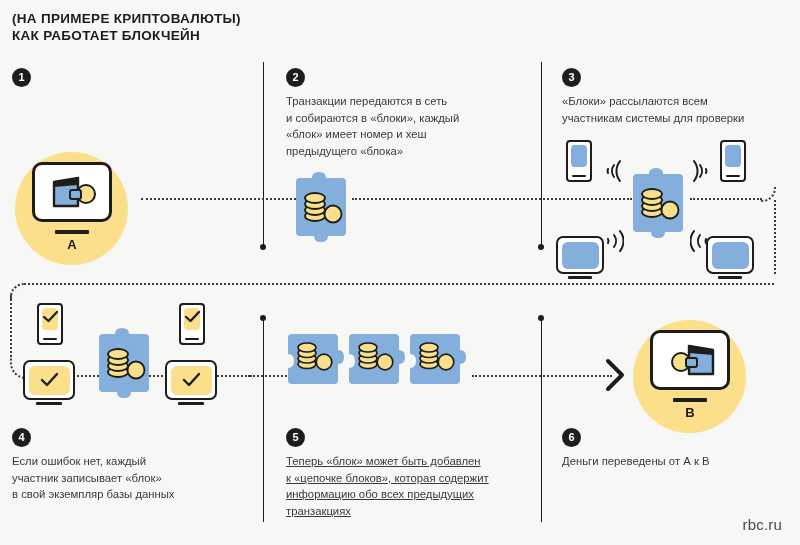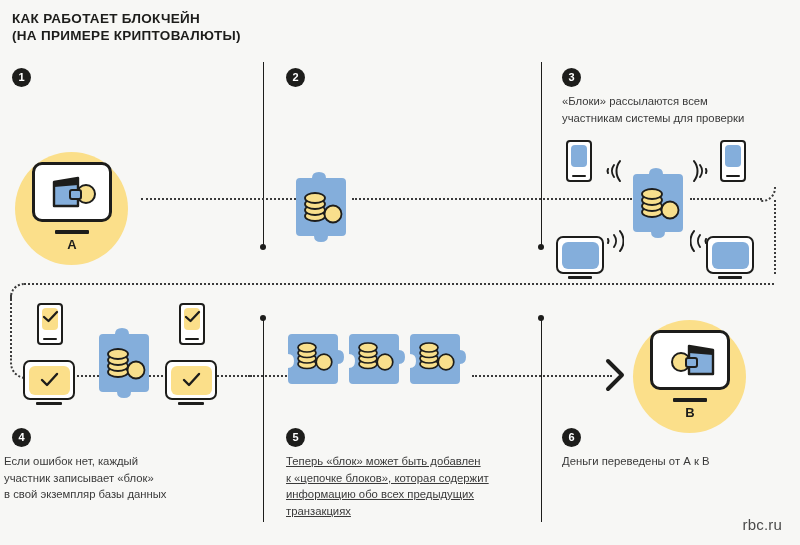--- a/index.html
+++ b/index.html
@@ -109,22 +109,22 @@
     font-size:15px;color:#4a4a4a;letter-spacing:.2px;text-align:center;
   }
   .chev{position:absolute;}
 </style>
 </head>
 <body>
 
 <div class="stage">
 
   <div class="title">
+    <div>(НА ПРИМЕРЕ КРИПТОВАЛЮТЫ)</div>
     <div>КАК РАБОТАЕТ БЛОКЧЕЙН</div>
-    <div>(НА ПРИМЕРЕ КРИПТОВАЛЮТЫ)</div>
   </div>
 
   <div class="vline" style="left:263px;top:62px;height:186px;"></div>
   <div class="vdot" style="left:260px;top:244px;"></div>
   <div class="vline" style="left:541px;top:62px;height:186px;"></div>
   <div class="vdot" style="left:538px;top:244px;"></div>
   <div class="vline" style="left:263px;top:318px;height:204px;"></div>
   <div class="vdot" style="left:260px;top:315px;"></div>
   <div class="vline" style="left:541px;top:318px;height:204px;"></div>
   <div class="vdot" style="left:538px;top:315px;"></div>
@@ -152,20 +152,24 @@
   <div class="wallet" style="left:52px;top:176px;">
     <svg width="48" height="34" viewBox="0 0 48 34">
       <circle cx="34" cy="18" r="9" fill="#f8df8c" stroke="#1d1d1b" stroke-width="2"></circle>
       <path d="M2 6 L26 2 L26 30 L2 30 Z" fill="#84aedb" stroke="#1d1d1b" stroke-width="2.4" stroke-linejoin="round"></path>
       <path d="M2 6 L26 2 L26 9 L2 11 Z" fill="#1d1d1b"></path>
       <rect x="18" y="14" width="11" height="9" rx="2" fill="#84aedb" stroke="#1d1d1b" stroke-width="2"></rect>
     </svg>
   </div>
 
   <div class="badge" style="left:286px;top:68px;">2</div>
+  <div class="steptext" style="left:286px;top:93px;width:250px;">Транзакции передаются в сеть
+и собираются в «блоки», каждый
+«блок» имеет номер и хеш
+предыдущего «блока»</div>
 
   <div class="block" style="left:288px;top:172px;">
     <svg width="66" height="80" viewBox="0 0 66 80">
       <path d="M8 10 Q8 6 12 6 L24 6 Q24 0 31 0 Q38 0 38 6 L54 6 Q58 6 58 10 L58 60 Q58 64 54 64 L40 64 Q40 70 33 70 Q26 70 26 64 L12 64 Q8 64 8 60 Z" fill="#84aedb"></path>
       <g transform="translate(16,18)">
         <ellipse cx="11" cy="26" rx="10" ry="5" fill="#f8df8c" stroke="#1d1d1b" stroke-width="1.8"></ellipse>
         <ellipse cx="11" cy="20" rx="10" ry="5" fill="#f8df8c" stroke="#1d1d1b" stroke-width="1.8"></ellipse>
         <ellipse cx="11" cy="14" rx="10" ry="5" fill="#f8df8c" stroke="#1d1d1b" stroke-width="1.8"></ellipse>
         <ellipse cx="11" cy="8" rx="10" ry="5" fill="#f8df8c" stroke="#1d1d1b" stroke-width="1.8"></ellipse>
         <circle cx="29" cy="24" r="8.5" fill="#f8df8c" stroke="#1d1d1b" stroke-width="1.8"></circle>
@@ -238,21 +242,21 @@
     <svg width="24" height="26" viewBox="0 0 24 26">
       <g fill="none" stroke="#1d1d1b" stroke-width="2" stroke-linecap="round">
         <path d="M4 23 A16 16 0 0 1 4 3"></path>
         <path d="M10 19 A10 10 0 0 1 10 7"></path>
         <path d="M16 15 A4.5 4.5 0 0 1 16 11"></path>
       </g>
     </svg>
   </div>
 
   <div class="badge" style="left:12px;top:428px;">4</div>
-  <div class="steptext" style="left:4px;top:453px;width:240px;">Если ошибок нет, каждый
+  <div class="steptext" style="left:12px;top:453px;width:240px;">Если ошибок нет, каждый
 участник записывает «блок»
 в свой экземпляр базы данных</div>
 
   <div class="phone" style="left:37px;top:303px;width:26px;height:42px;">
     <div class="scr" style="background:#fbdf8a;"></div>
     <div class="bar"></div>
   </div>
   <div class="check" style="left:42px;top:310px;">
     <svg width="17" height="14" viewBox="0 0 17 14">
         <path d="M2 7 L6.5 11 L15 2" fill="none" stroke="#1d1d1b" stroke-width="2.3" stroke-linecap="round" stroke-linejoin="round"></path>

